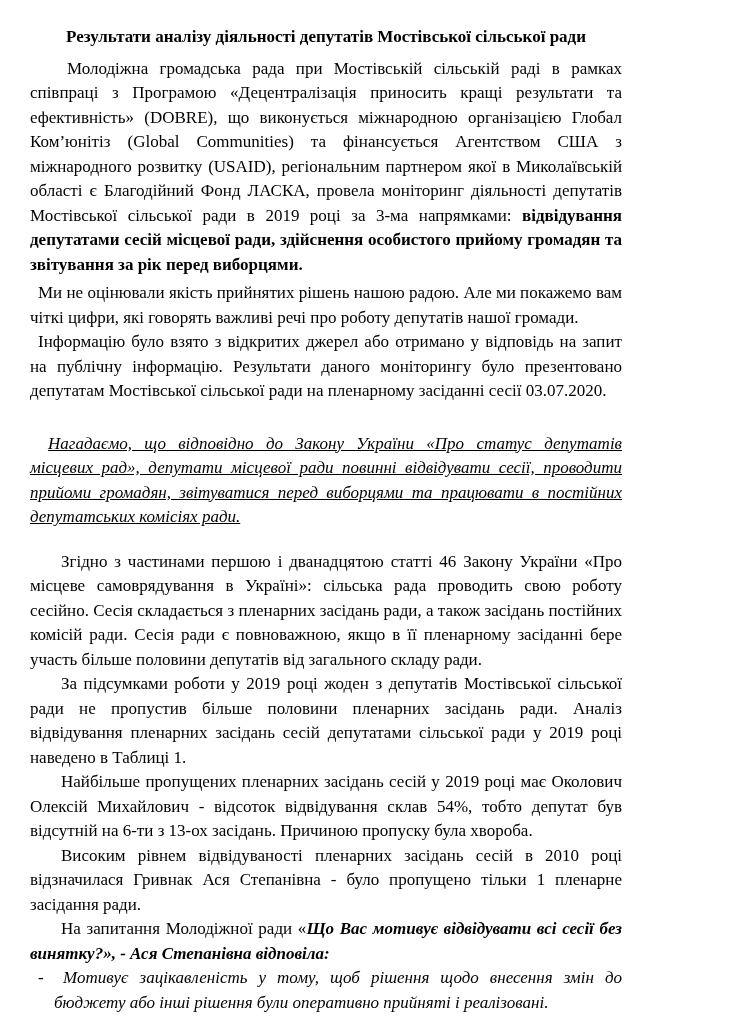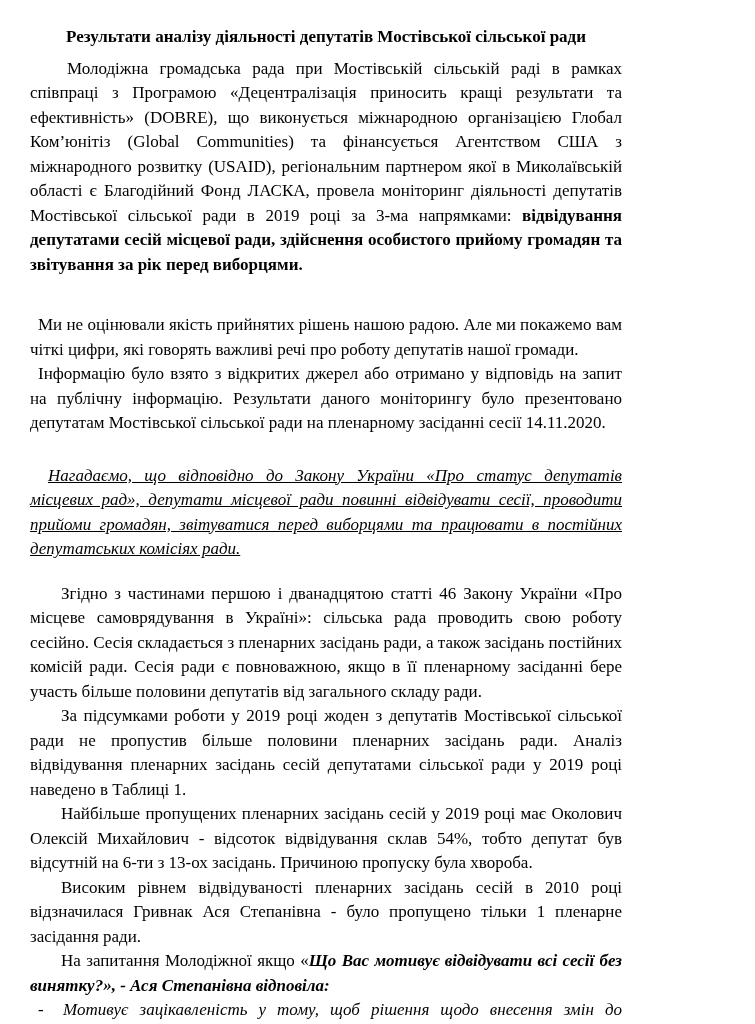--- a/index.html
+++ b/index.html
@@ -32,21 +32,21 @@
   }
   .para {
     margin: 0;
     text-align: justify;
     text-justify: inter-word;
   }
   .indent-lg  { text-indent: 37px; }
   .indent-std { text-indent: 31px; }
   .indent-sm  { text-indent: 8px;  }
   .indent-md  { text-indent: 18px; }
-  .gap-after-intro   { margin-top: 36px; }
+  .gap-after-intro   { margin-top: 4px; }
   .gap-before-law    { margin-top: 28px; }
   .gap-after-law     { margin-top: 20px;  }
   .bold        { font-weight: bold; }
   .italic      { font-style: italic; text-decoration: underline; }
   .bold-italic { font-weight: bold; font-style: italic; }
   .list-item {
     display: flex;
     padding-left: 8px;
     margin: 0;
   }
@@ -66,32 +66,32 @@
 <body>
 
 <div class="page">
 
   <h1 class="title">Результати аналізу діяльності депутатів Мостівської сільської ради</h1>
 
   <p class="para indent-lg"><span>Молодіжна громадська рада при Мостівській сільській раді в рамках співпраці з Програмою «Децентралізація приносить кращі результати та ефективність» (DOBRE), що виконується міжнародною організацією Глобал Ком’юнітіз (Global Communities) та фінансується Агентством США з міжнародного розвитку (USAID), регіональним партнером якої в Миколаївській області є Благодійний Фонд ЛАСКА, провела моніторинг діяльності депутатів Мостівської сільської ради в 2019 році за 3-ма напрямками: </span><span class="bold">відвідування депутатами сесій місцевої ради, здійснення особистого прийому громадян та звітування за рік перед виборцями.</span></p>
 
   <p class="para indent-sm gap-after-intro">Ми не оцінювали якість прийнятих рішень нашою радою. Але ми покажемо вам чіткі цифри, які говорять важливі речі про роботу депутатів нашої громади.</p>
 
-  <p class="para indent-sm">Інформацію було взято з відкритих джерел або отримано у відповідь на запит на публічну інформацію. Результати даного моніторингу було презентовано депутатам Мостівської сільської ради на пленарному засіданні сесії 14.11.2020.</p>
+  <p class="para indent-sm">Інформацію було взято з відкритих джерел або отримано у відповідь на запит на публічну інформацію. Результати даного моніторингу було презентовано депутатам Мостівської сільської ради на пленарному засіданні сесії 03.07.2020.</p>
 
   <p class="para italic indent-md gap-before-law">Нагадаємо, що відповідно до Закону України «Про статус депутатів місцевих рад», депутати місцевої ради повинні відвідувати сесії, проводити прийоми громадян, звітуватися перед виборцями та працювати в постійних депутатських комісіях ради.</p>
 
   <p class="para indent-std gap-after-law">Згідно з частинами першою і дванадцятою статті 46 Закону України «Про місцеве самоврядування в Україні»: сільська рада проводить свою роботу сесійно. Сесія складається з пленарних засідань ради, а також засідань постійних комісій ради. Сесія ради є повноважною, якщо в її пленарному засіданні бере участь більше половини депутатів від загального складу ради.</p>
 
   <p class="para indent-std">За підсумками роботи у 2019 році жоден з депутатів Мостівської сільської ради не пропустив більше половини пленарних засідань ради. Аналіз відвідування пленарних засідань сесій депутатами сільської ради у 2019 році наведено в Таблиці 1.</p>
 
   <p class="para indent-std">Найбільше пропущених пленарних засідань сесій у 2019 році має Околович Олексій Михайлович - відсоток відвідування  склав 54%, тобто депутат був відсутній на 6-ти з 13-ох засідань. Причиною пропуску була хвороба.</p>
 
   <p class="para indent-std">Високим рівнем відвідуваності пленарних засідань сесій в 2010 році відзначилася  Гривнак Ася Степанівна - було пропущено тільки 1 пленарне засідання ради.</p>
 
-  <p class="para indent-std"><span>На запитання Молодіжної якщо «</span><span class="bold-italic">Що Вас мотивує відвідувати всі сесії без винятку?», - Ася Степанівна відповіла:</span></p>
+  <p class="para indent-std"><span>На запитання Молодіжної ради «</span><span class="bold-italic">Що Вас мотивує відвідувати всі сесії без винятку?», - Ася Степанівна відповіла:</span></p>
 
   <div class="list-item">
     <span class="list-marker">-</span>
     <span class="list-text">Мотивує зацікавленість у тому, щоб рішення щодо внесення змін до бюджету або інші рішення були оперативно прийняті і реалізовані.</span>
   </div>
 
 </div>
 
 </body></html>

